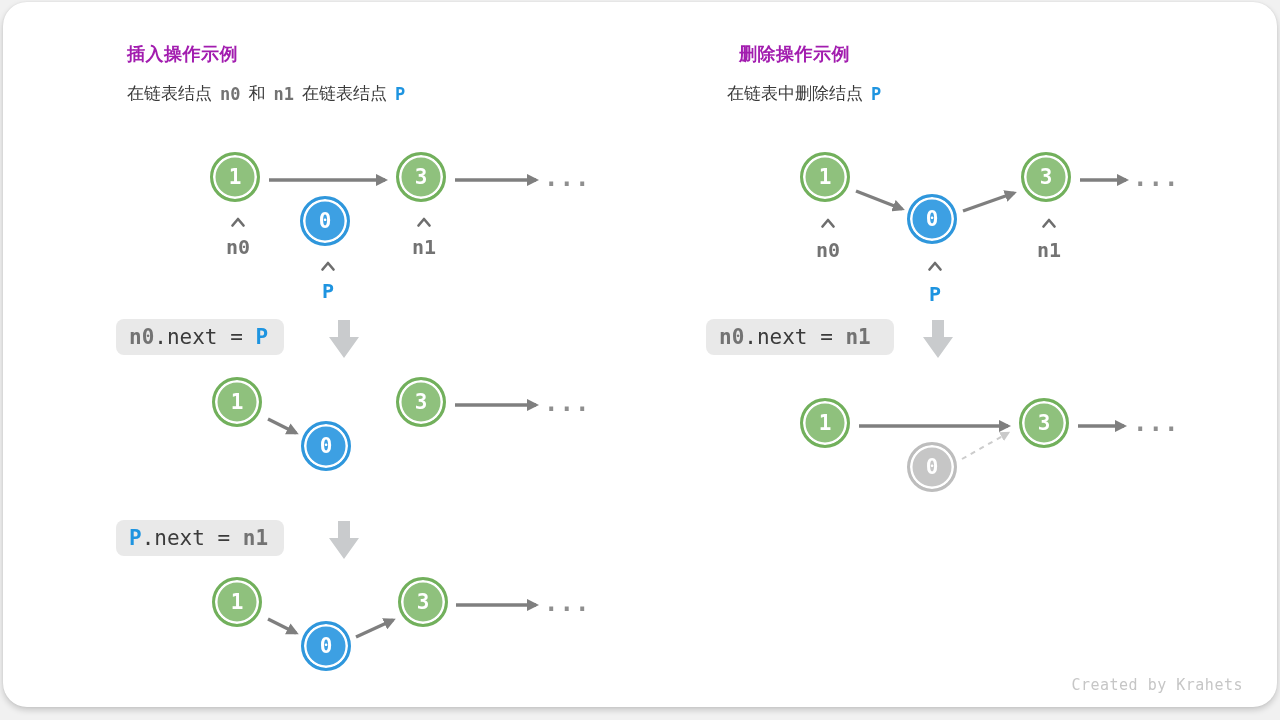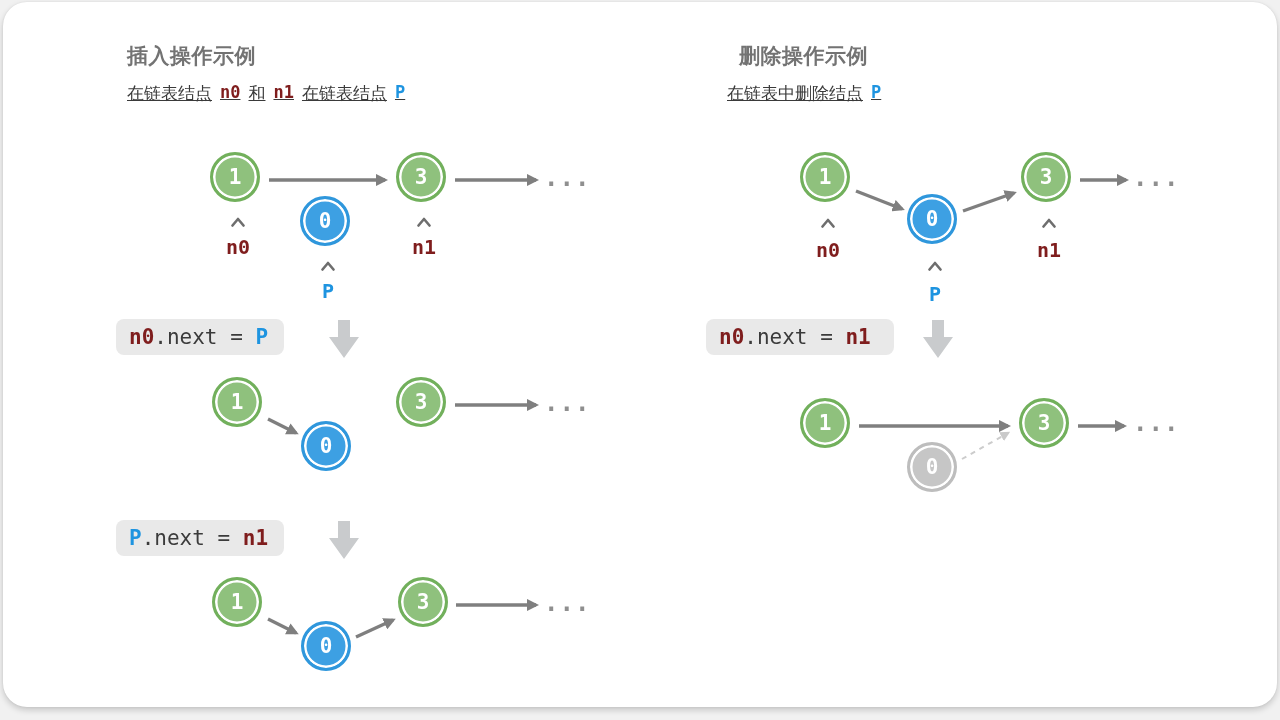--- a/index.html
+++ b/index.html
@@ -1,25 +1,25 @@
 <!DOCTYPE html>
 <html><head>
 <meta charset="utf-8">
 <style>
   * { margin:0; padding:0; box-sizing:border-box; }
   html,body { width:1280px; height:720px; }
   body { background:#f1f1f1; font-family:"Liberation Sans","DejaVu Sans",sans-serif; overflow:hidden; position:relative; }
   .card { position:absolute; left:3px; top:2px; right:3px; bottom:13px;
           background:#ffffff; border-radius:24px;
           box-shadow:0 3px 6px rgba(0,0,0,.18), 0 0 2px rgba(0,0,0,.08); }
-  .panel-title { position:absolute; font-size:21px; font-weight:700; color:#737373; letter-spacing:.5px; }
-  .subtitle { position:absolute; font-size:17px; color:#3a3a3a; display:flex; align-items:flex-start; white-space:nowrap;text-decoration:underline; }
+  .panel-title { position:absolute; font-size:18px; font-weight:700; color:#a21caf; letter-spacing:.5px; }
+  .subtitle { position:absolute; font-size:17px; color:#3a3a3a; display:flex; align-items:center; white-space:nowrap; }
   .tok { font-family:"DejaVu Sans Mono","Liberation Mono",monospace; font-weight:700; }
   .subtitle .tok { margin:0 8px; font-size:17px; }
-  .green-t { color:#7f1d1d; }
+  .green-t { color:#737373; }
   .blue-t  { color:#1E94E0; }
   .node { position:absolute; width:50px; height:50px; border-radius:50%;
           border:3px solid; box-shadow:inset 0 0 0 2.5px #fff;
           display:flex; align-items:center; justify-content:center;
           font-family:"DejaVu Sans Mono","Liberation Mono",monospace;
           font-weight:700; font-size:21px; color:#fff; }
   .node-green { background:#8FC17D; border-color:#72B05C; }
   .node-blue  { background:#3DA0E3; border-color:#2F97DC; }
   .node-gray  { background:#C6C6C6; border-color:#BDBDBD; }
   .nlabel { position:absolute; width:80px; text-align:center;
@@ -156,13 +156,14 @@
       <span>.next = </span>
       <span class="tok green-t">n1</span>
   </div>
   <div class="down-arrow" style="left:920px;top:318px"></div>
 
   <div class="node node-green" style="left:797px;top:396px">1</div>
   <div class="node node-green" style="left:1016px;top:396px">3</div>
   <div class="node node-gray" style="left:904px;top:440px">0</div>
   <div class="dots" style="left:1130px;top:408px">...</div>
 
+  <div class="footer" style="left:1010px;top:674px">Created by Krahets</div>
 </div>
 
 </body></html>

